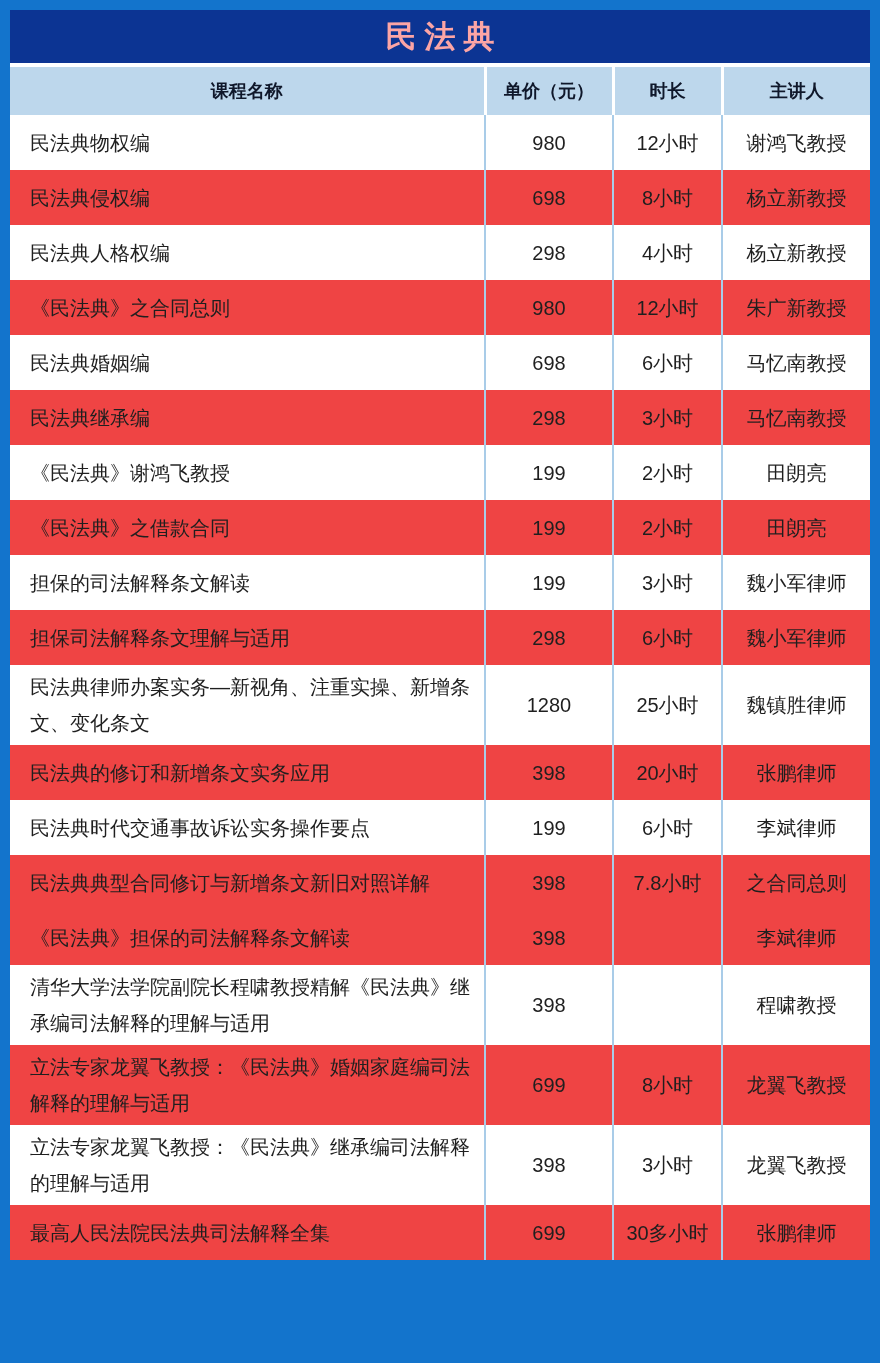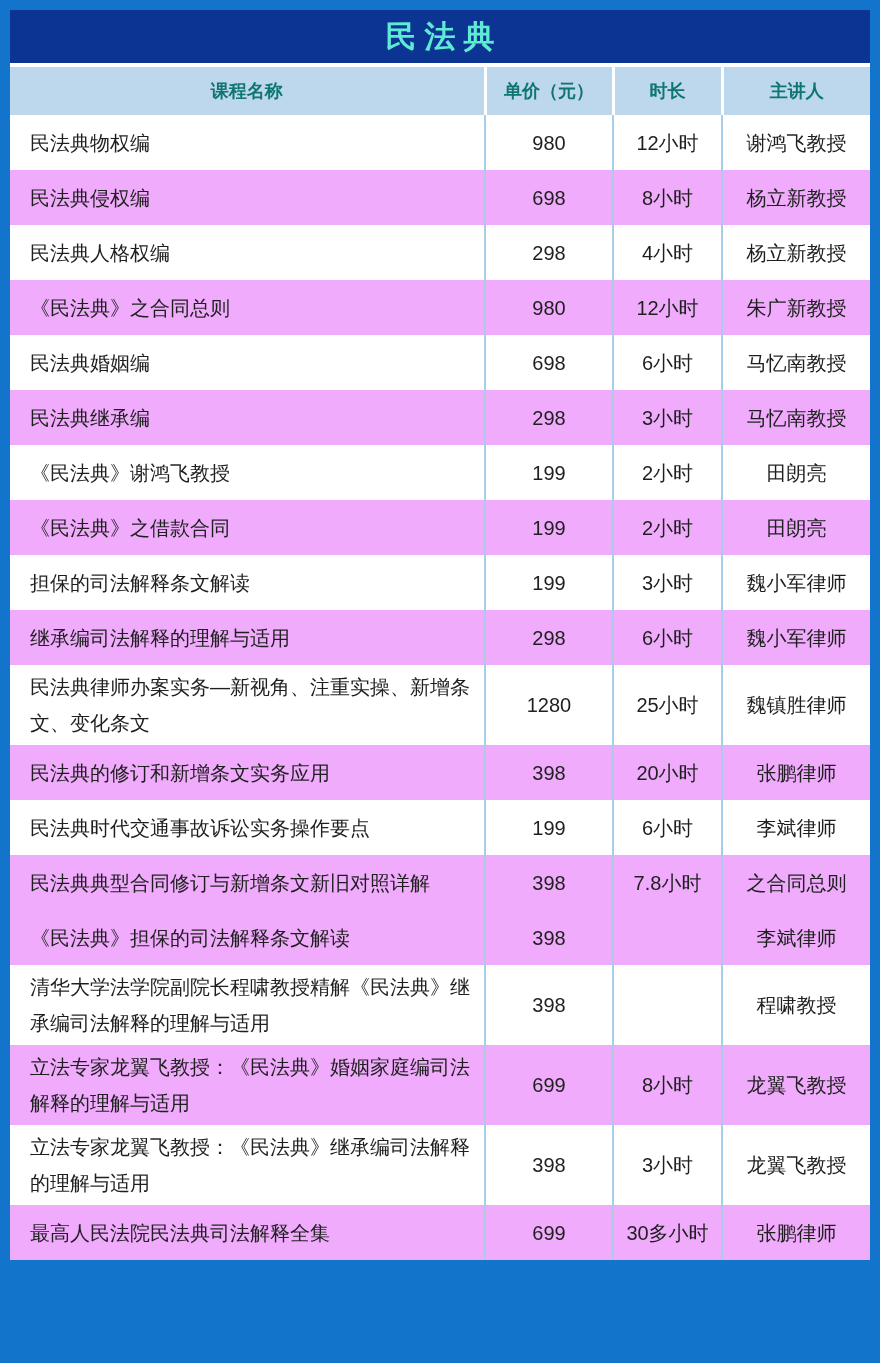--- a/index.html
+++ b/index.html
@@ -25,21 +25,21 @@
   }
   .titlebar {
     height: 53px;
     background: #0c3493;      
     display: flex;
     align-items: center;
     justify-content: center;
     flex: 0 0 auto;
   }
   .titlebar .title {
-    color: #5eead4;
+    color: #fca5a5;
     font-family: "Liberation Serif", "DejaVu Serif", serif;
     font-weight: bold;
     font-size: 31px;
     letter-spacing: 8px;
     padding-left: 8px;  
     white-space: nowrap;
   }
   .gap { height: 4px; background: #ffffff; flex: 0 0 auto; }
 
   table.courses {
@@ -53,21 +53,21 @@
   col.c-price    { width: 128px; }
   col.c-duration { width: 109px; }
   col.c-lecturer { width: 148px; }
 
   thead th {
     background: #bdd7ec;
     height: 48px;
     font-family: "Liberation Serif", "DejaVu Serif", serif;
     font-weight: bold;
     font-size: 18px;
-    color: #0f766e;
+    color: #0f172a;
     text-align: center;
     vertical-align: middle;
     border-left: 3px solid #ffffff;
   }
   thead th:first-child { border-left: none; }
 
   tbody td {
     height: 55px;
     font-size: 20px;
     color: #1f1f1f;
@@ -77,21 +77,21 @@
     line-height: 1.8;
     padding: 4px 6px;
   }
   tbody td:first-child {
     border-left: none;
     text-align: left;
     padding-left: 20px;
     padding-right: 12px;
   }
   tbody tr.odd  td { background: #ffffff; }
-  tbody tr.even td { background: #f0abfc; }
+  tbody tr.even td { background: #ef4444; }
 </style>
 </head>
 <body>
 
 <div class="frame">
   <div class="inner">
 
     <div class="titlebar">
       <span class="title">民法典</span>
     </div>
@@ -162,21 +162,21 @@
             <td>2小时</td>
             <td>田朗亮</td>
           </tr>
           <tr class="odd">
             <td>担保的司法解释条文解读</td>
             <td>199</td>
             <td>3小时</td>
             <td>魏小军律师</td>
           </tr>
           <tr class="even">
-            <td>继承编司法解释的理解与适用</td>
+            <td>担保司法解释条文理解与适用</td>
             <td>298</td>
             <td>6小时</td>
             <td>魏小军律师</td>
           </tr>
           <tr class="odd">
             <td>民法典律师办案实务—新视角、注重实操、新增条文、变化条文</td>
             <td>1280</td>
             <td>25小时</td>
             <td>魏镇胜律师</td>
           </tr>

